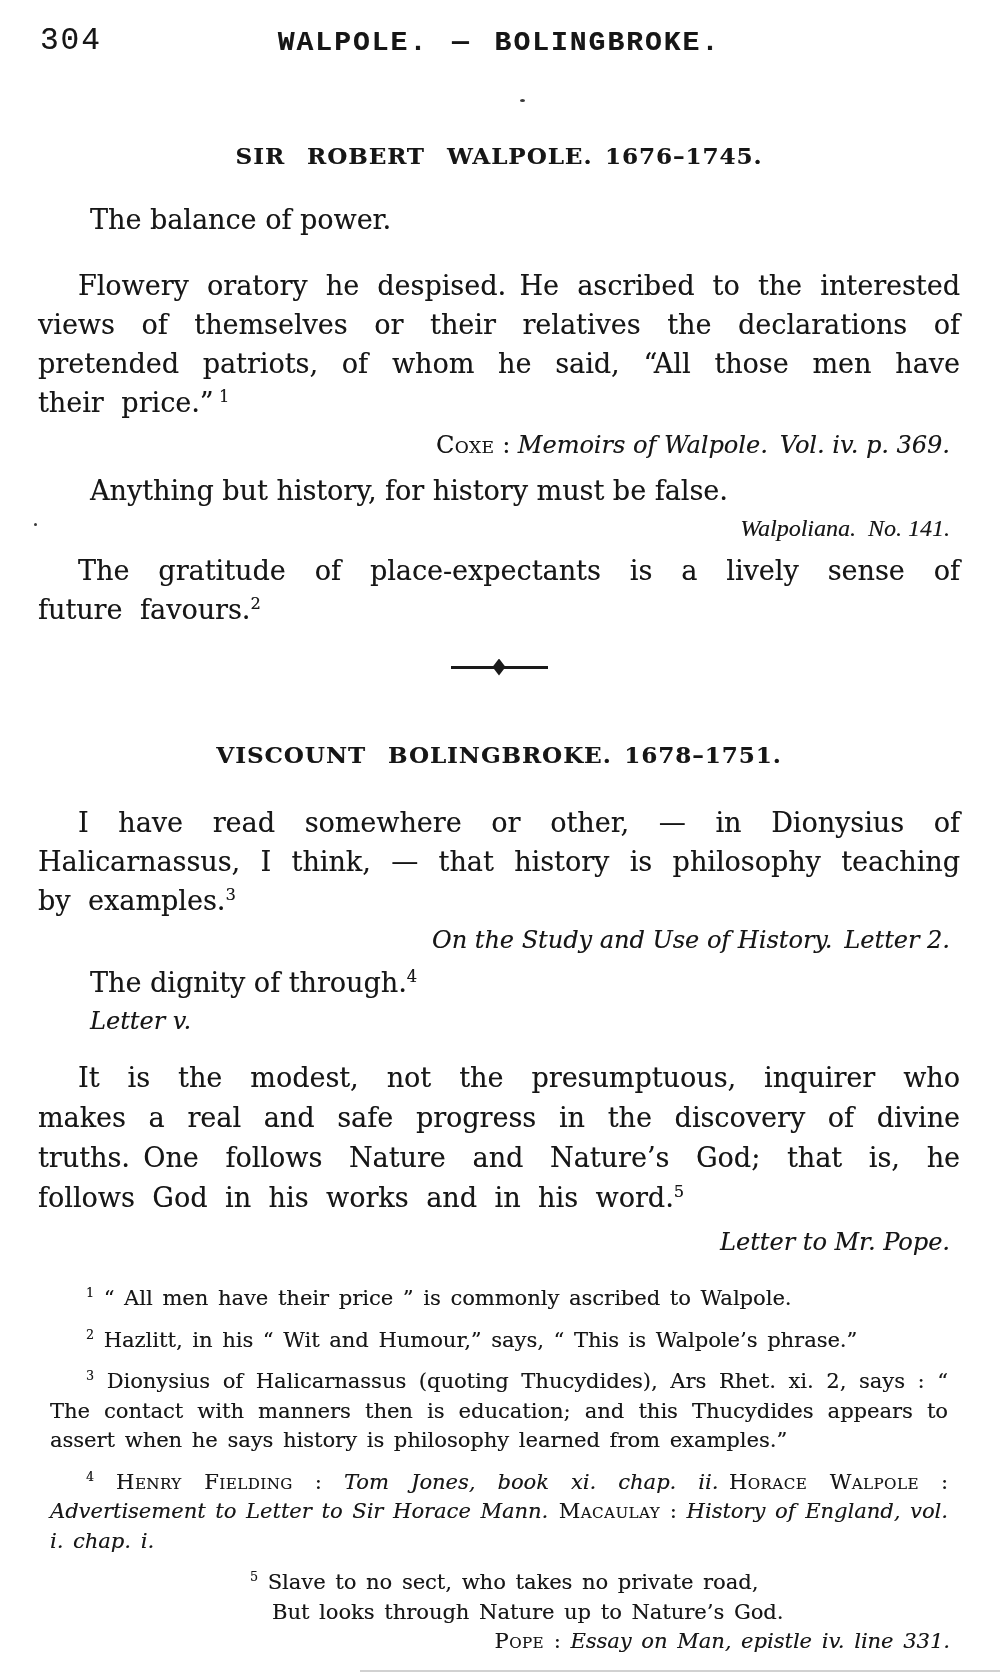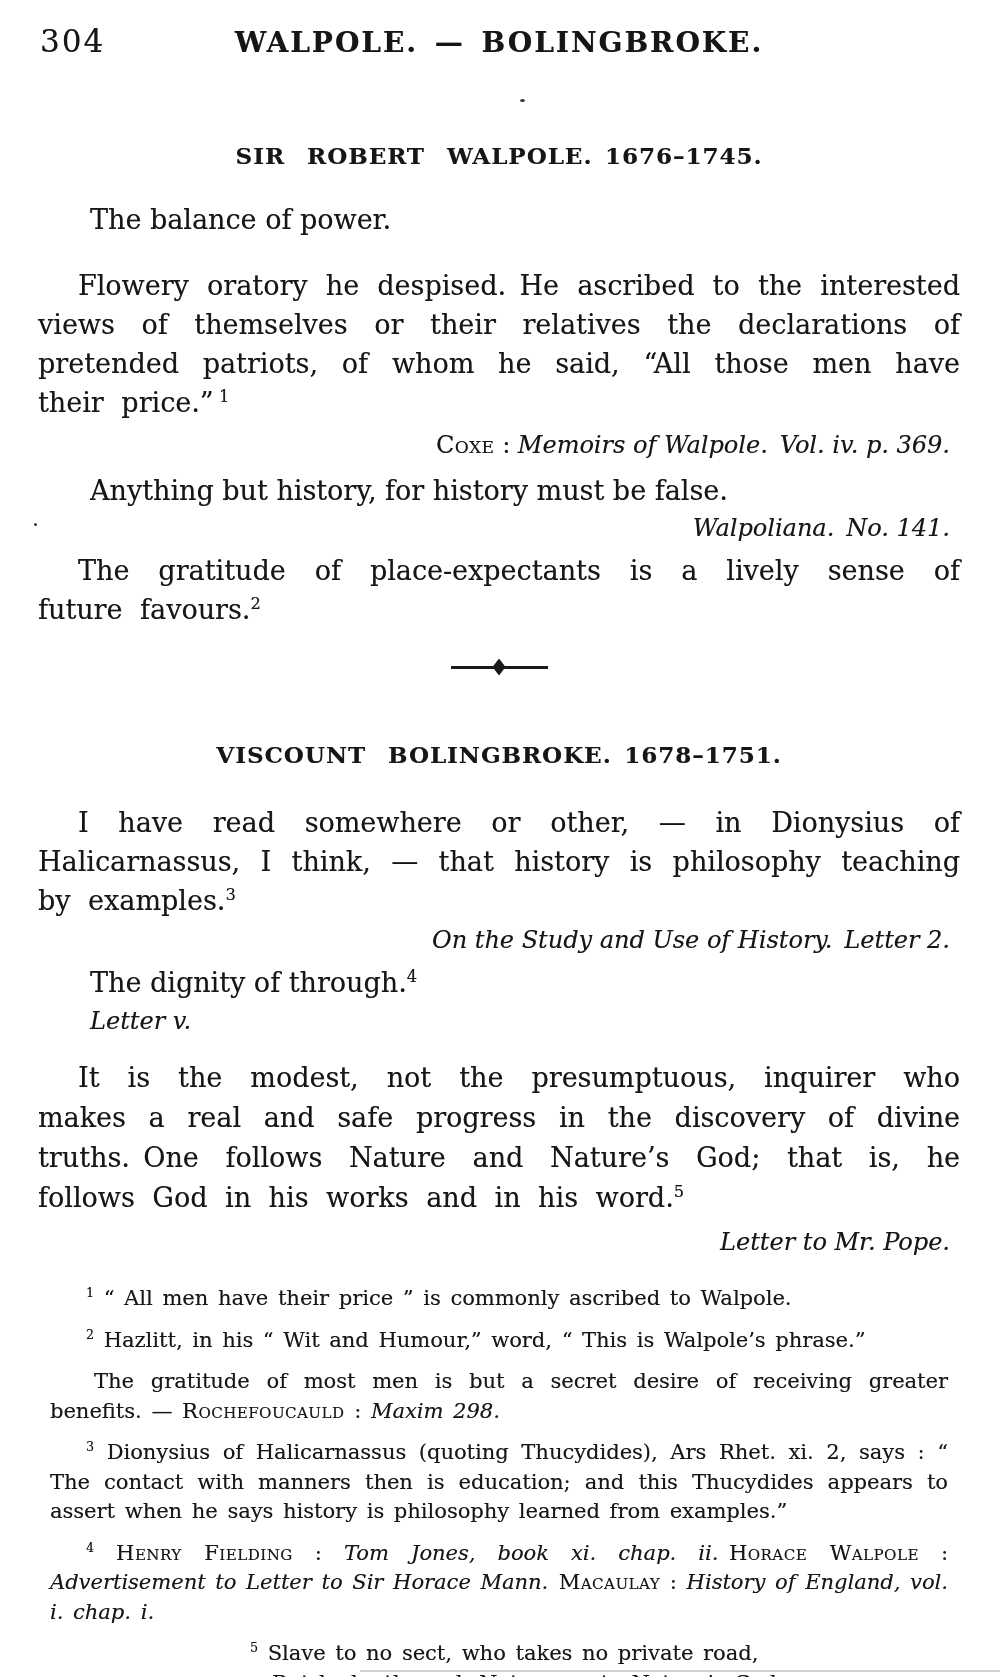--- a/index.html
+++ b/index.html
@@ -2,21 +2,21 @@
 <html><head>
 <meta charset="utf-8">
 <style>
   html,body{margin:0;padding:0;background:#ffffff;}
   .page{
     position:relative;width:1000px;height:1677px;box-sizing:border-box;
     padding:26px 40px 0 38px;background:#fff;color:#161616;overflow:hidden;
     font-family:"DejaVu Serif","Liberation Serif",serif;
     text-shadow:0.25px 0.25px 0 rgba(0,0,0,0.45);
   }
-  .header{position:relative;height:34px;}
+  .header{position:relative;height:34px;font-family:Liberation Mono, monospace;}
   .pagenum{position:absolute;left:2px;top:-3px;font-size:31px;letter-spacing:2px;}
   .running{text-align:center;font-size:28px;font-weight:bold;letter-spacing:2px;word-spacing:5px;line-height:34px;}
   .section-heading{margin:1px;text-align:center;font-size:23px;font-weight:bold;letter-spacing:1px;word-spacing:13px;line-height:40px;}
   .quote-line{display:flex;justify-content:space-between;align-items:baseline;line-height:39px;font-size:27px;padding-left:52px;padding-right:10px;flex-direction:column;}
   .q-cite{font-size:24px;white-space:nowrap;}
   .para{margin:0;font-size:27px;line-height:39px;text-align:justify;text-indent:40px;word-spacing:9px;}
   .lh40{line-height:40px;}
   .quote{margin:0;font-size:27px;line-height:39px;padding-left:52px;}
   .citation{margin:0;font-size:24px;line-height:30px;text-align:right;padding-right:10px;}
   .i{font-style:italic;}
@@ -24,21 +24,21 @@
   .sup{font-size:60%;vertical-align:super;line-height:0;}
   .divider{height:12px;display:flex;align-items:center;justify-content:center;}
   .divider .rule{width:44px;height:3px;background:#1a1a1a;}
   .divider .diamond{width:13px;height:17px;background:#1a1a1a;clip-path:polygon(50% 0,100% 50%,50% 100%,0 50%);margin:0 -2px;}
   .footnotes{font-size:21px;line-height:29.5px;}
   .fn{margin:12px;text-align:justify;text-indent:36px;word-spacing:3px;}
   .fn-cont{text-indent:44px;}
   .verse1{margin:8px 0 0;padding-left:176px;}
   .verse2{margin:0;padding-left:198px;}
   .fn-cite{margin:0;text-align:right;padding-right:10px;}
-  .mt3{margin-top:3px;}.mt5{margin-top:5px;}.mt8{margin-top:8px;}.mt9{margin-top:9px;}
+  .mt3{margin-top:3px;font-family:Liberation Serif, serif;}.mt5{margin-top:5px;}.mt8{margin-top:8px;}.mt9{margin-top:9px;}
   .mt11{margin-top:11px;}.mt17{margin-top:17px;}.mt24{margin-top:24px;}.mt27{margin-top:27px;}
   .mt32{margin-top:32px;}.mt36{margin-top:28px;}.mt62{margin-top:62px;}.mt76{margin-top:76px;}
   .speck{position:absolute;background:#3a3a3a;border-radius:50%;}
   .bottom-line{position:absolute;bottom:5px;right:0;width:640px;height:2px;background:#bdbdbd;opacity:.7;}
 </style>
 </head>
 <body>
 
 <div class="page">
 
@@ -78,22 +78,22 @@
   <div class="quote-line mt8">
     <span><span>The dignity of through.</span><span class="sup">4</span></span>
     <span class="q-cite"><span class="i">Letter v.</span></span>
   </div>
 
   <p class="para lh40 mt17"><span>It is the modest, not the presumptuous, inquirer who makes a real and safe progress in the discovery of divine truths. One follows Nature and Nature’s God; that is, he follows God in his works and in his word.</span><span class="sup">5</span></p>
   <div class="citation mt9"><span class="i">Letter to Mr. Pope.</span></div>
 
   <div class="footnotes mt27">
     <p class="fn"><span class="sup">1</span><span> “ All men have their price ” is commonly ascribed to Walpole.</span></p>
-    <p class="fn"><span class="sup">2</span><span> Hazlitt, in his “ Wit and Humour,” word, “ This is Walpole’s phrase.”</span></p>
-    <p class="fn fn-cont"><span>The gratitude of most men is but a secret desire of receiving greater benefits. — </span><span class="sc">Rochefoucauld</span><span> : </span><span class="i">Maxim 298.</span></p>
+    <p class="fn"><span class="sup">2</span><span> Hazlitt, in his “ Wit and Humour,” says, “ This is Walpole’s phrase.”</span></p>
     <p class="fn"><span class="sup">3</span><span> Dionysius of Halicarnassus (quoting Thucydides), Ars Rhet. xi. 2, says : “ The contact with manners then is education; and this Thucydides appears to assert when he says history is philosophy learned from examples.”</span></p>
     <p class="fn"><span class="sup">4</span><span> </span><span class="sc">Henry Fielding</span><span> : </span><span class="i">Tom Jones, book xi. chap. ii.</span><span> </span><span class="sc">Horace Walpole</span><span> : </span><span class="i">Advertisement to Letter to Sir Horace Mann.</span><span> </span><span class="sc">Macaulay</span><span> : </span><span class="i">History of England, vol. i. chap. i.</span></p>
     <p class="fn verse1"><span class="sup">5</span><span> Slave to no sect, who takes no private road,</span></p>
     <p class="fn verse2">But looks through Nature up to Nature’s God.</p>
+    <p class="fn fn-cite"><span class="sc">Pope</span><span> : </span><span class="i">Essay on Man, epistle iv. line 331.</span></p>
   </div>
 
   <div class="bottom-line"></div>
 </div>
 
 </body></html>

